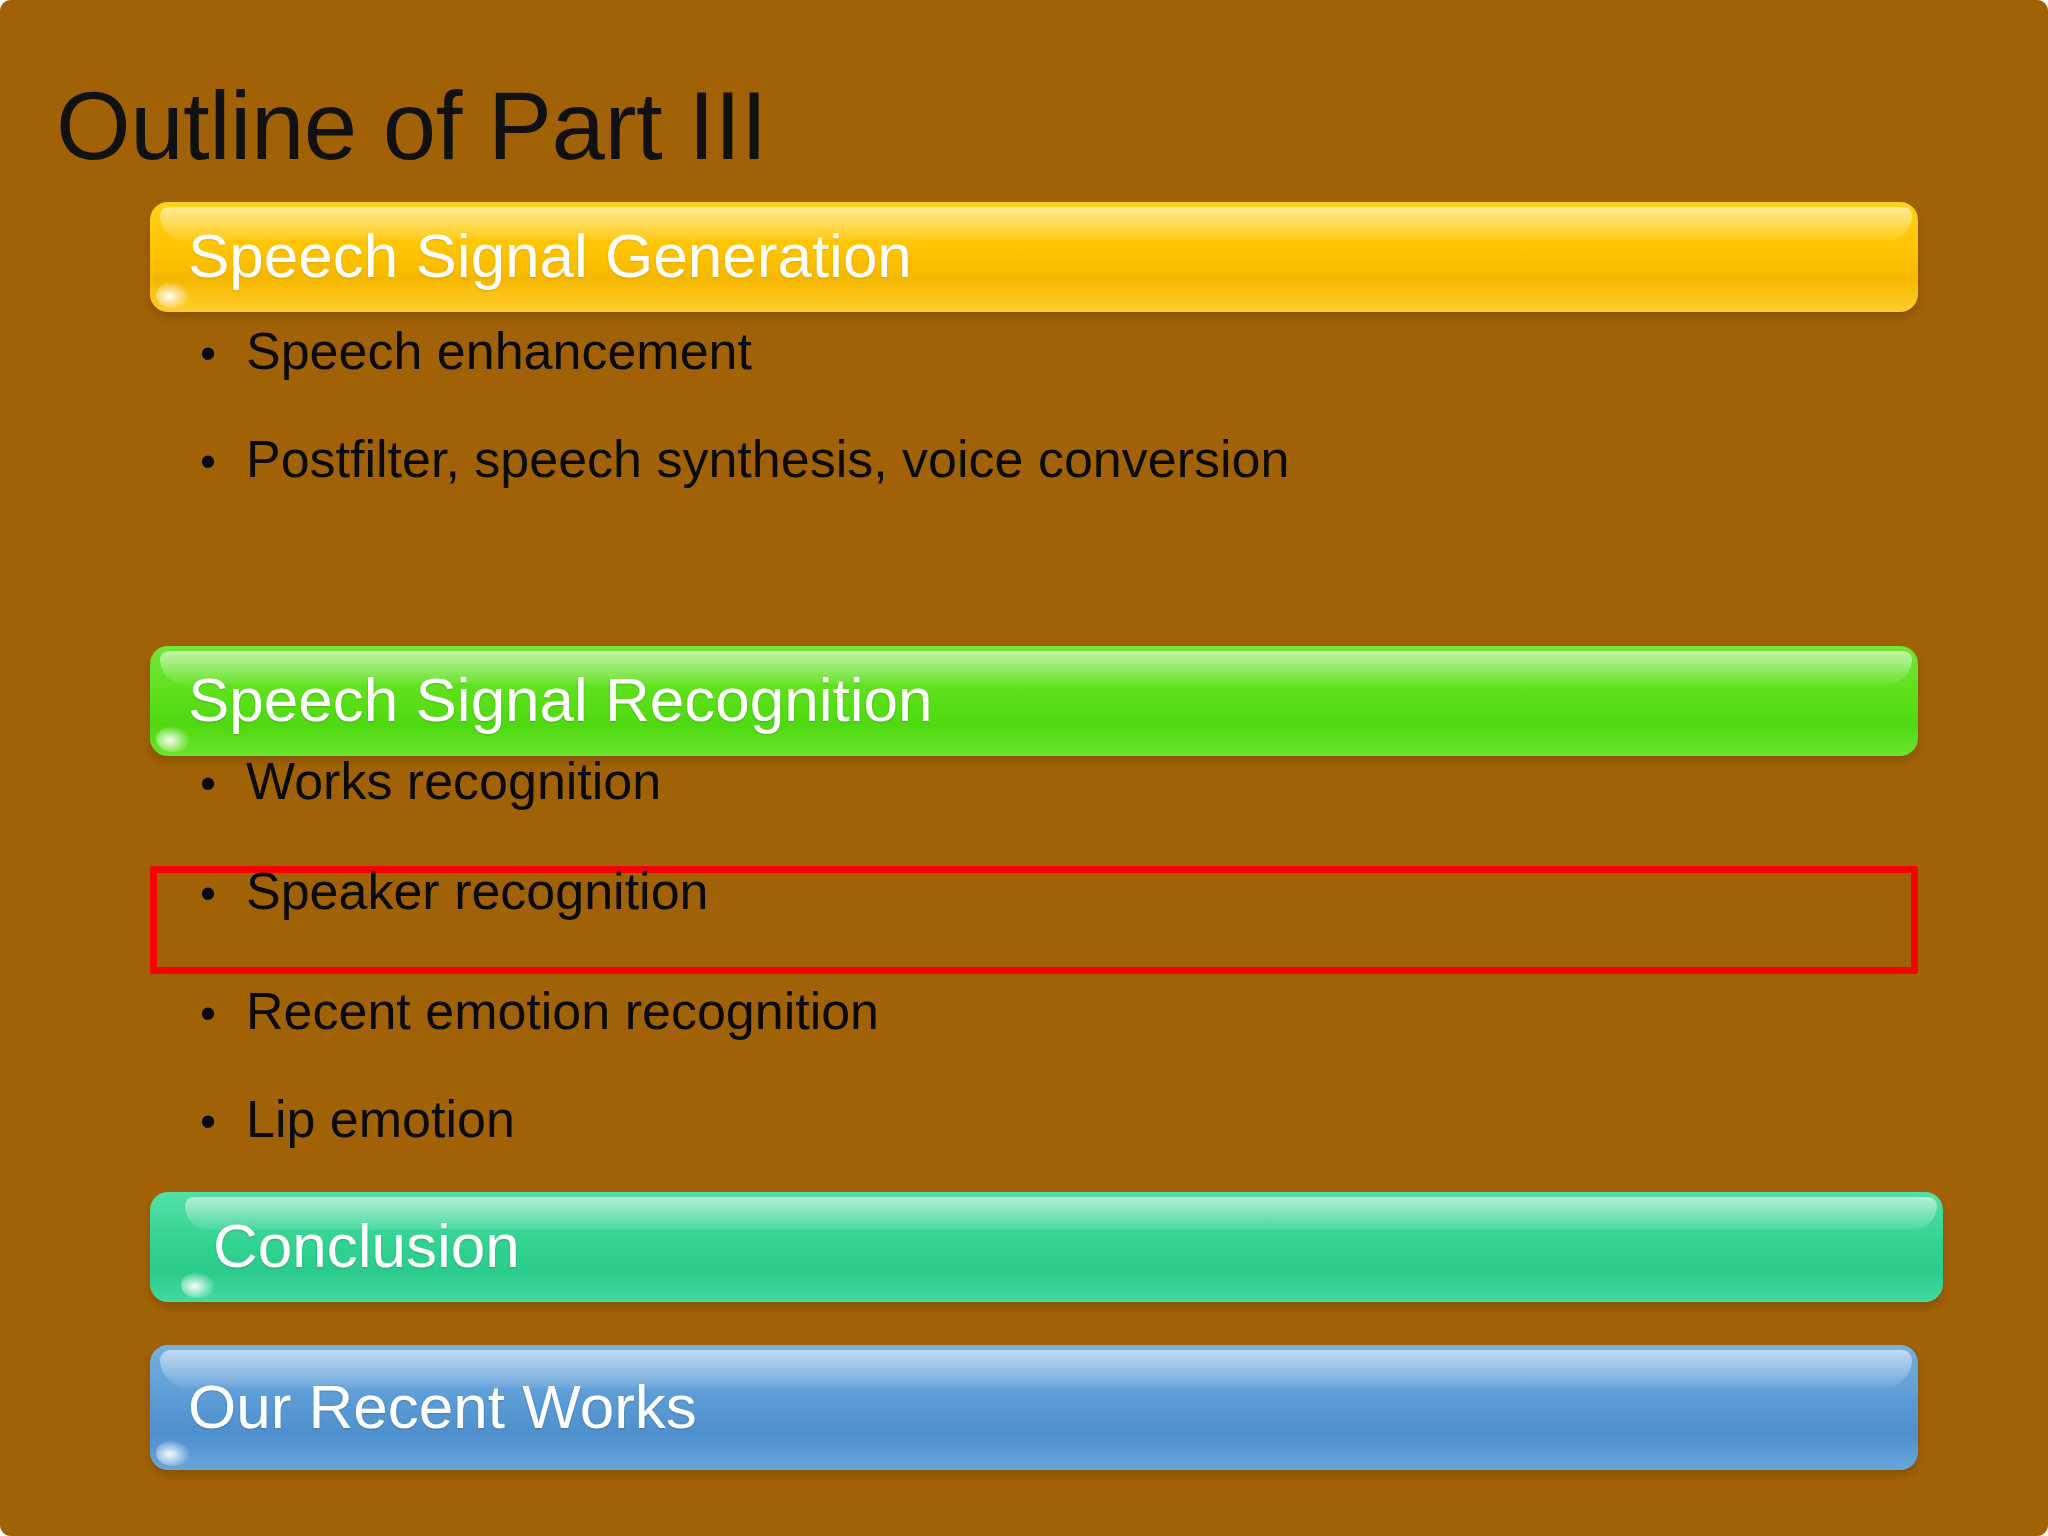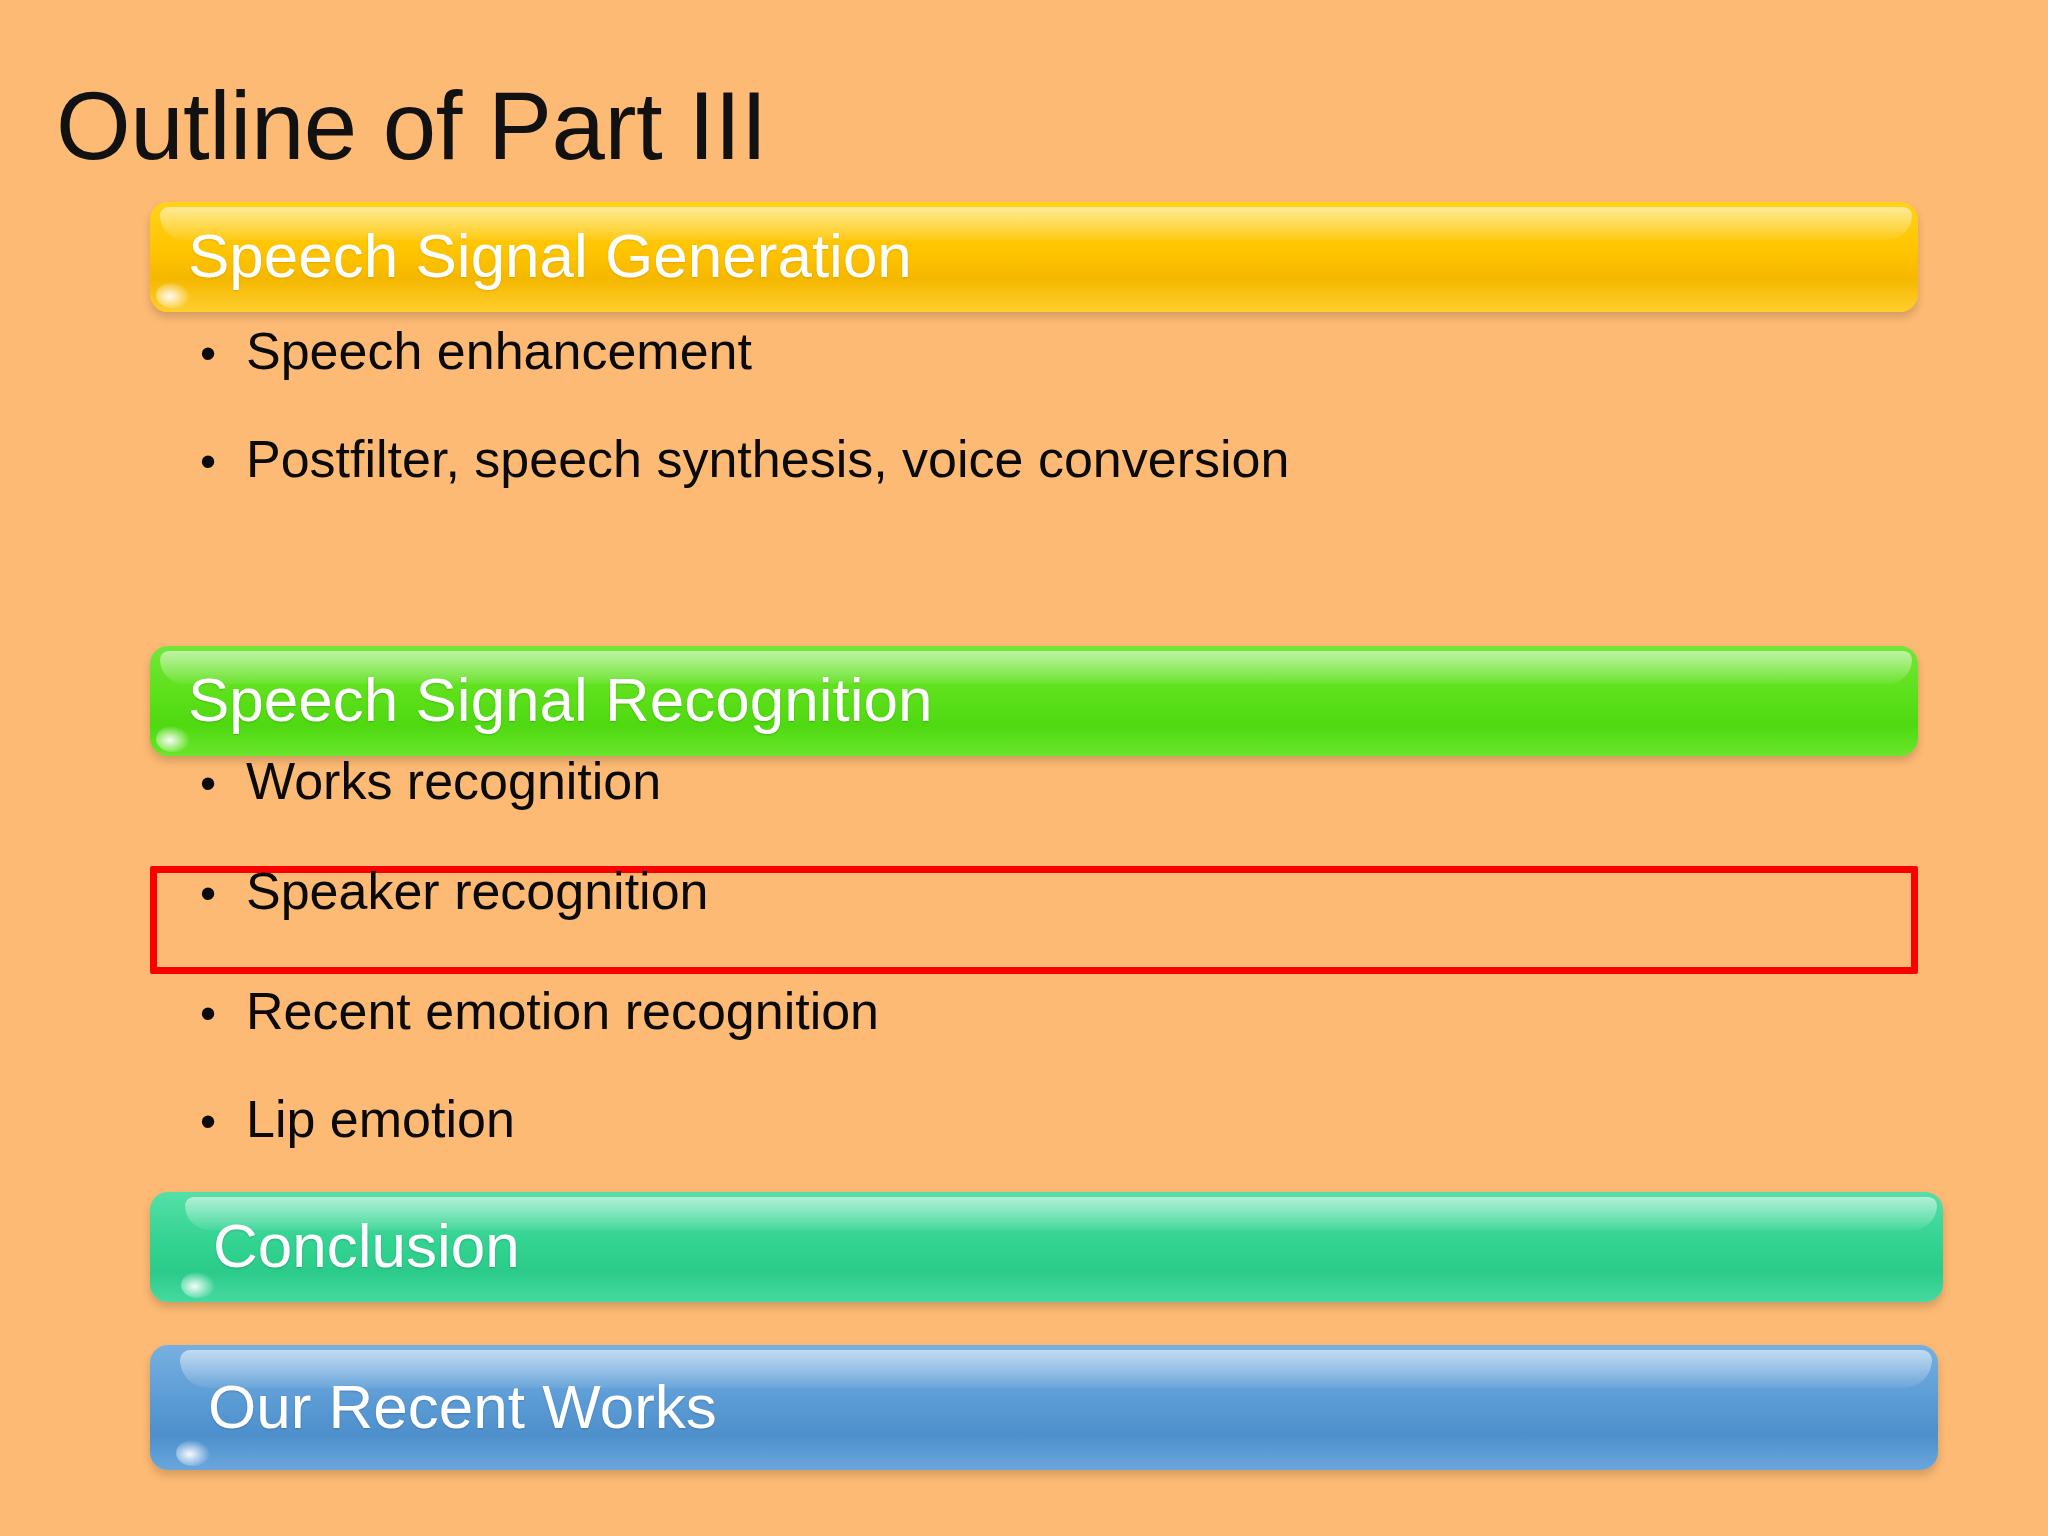--- a/index.html
+++ b/index.html
@@ -11,21 +11,22 @@
     width: 2048px;
     height: 1536px;
     overflow: hidden;
     font-family: "Liberation Sans", sans-serif;
     position: relative;
   }
 
   .slide {
     position: absolute;
     inset: 0;
-    background: #fdba74;
+    background: #a16207;
+    border-radius: 11px;
   }
 
   
   .slide-title {
     position: absolute;
     left: 56px;
     top: 78px;
     font-size: 96px;
     line-height: 1.0;
     color: #111111;
@@ -78,21 +79,21 @@
     color: #ffffff;
     font-size: 62px;
     line-height: 1;
     white-space: nowrap;
     text-shadow: 0 1px 2px rgba(0,0,0,0.18);
   }
 
   .bar.gold   { background: linear-gradient(to bottom, #ffd21a 0%, #ffc400 45%, #f5b800 70%, #ffce2e 100%); }
   .bar.green  { background: linear-gradient(to bottom, #73e63a 0%, #5ce019 45%, #4fd911 72%, #69e62b 100%); }
   .bar.teal   { background: linear-gradient(to bottom, #55dfa6 0%, #33d392 45%, #2bcb8a 72%, #45daa0 100%); }
-  .bar.blue   { background: linear-gradient(to bottom, #77b0e0 0%, #5b9bd5 45%, #4e90cc 72%, #6aa6dc 100%); padding-left: 20px; }
+  .bar.blue   { background: linear-gradient(to bottom, #77b0e0 0%, #5b9bd5 45%, #4e90cc 72%, #6aa6dc 100%); }
 
   .bar.gold  .bar-label { text-shadow: 0 1px 2px rgba(150,100,0,0.25); }
 
   
   .bullet-row {
     position: absolute;
     left: 200px;
     display: flex;
     align-items: baseline;
     white-space: nowrap;

